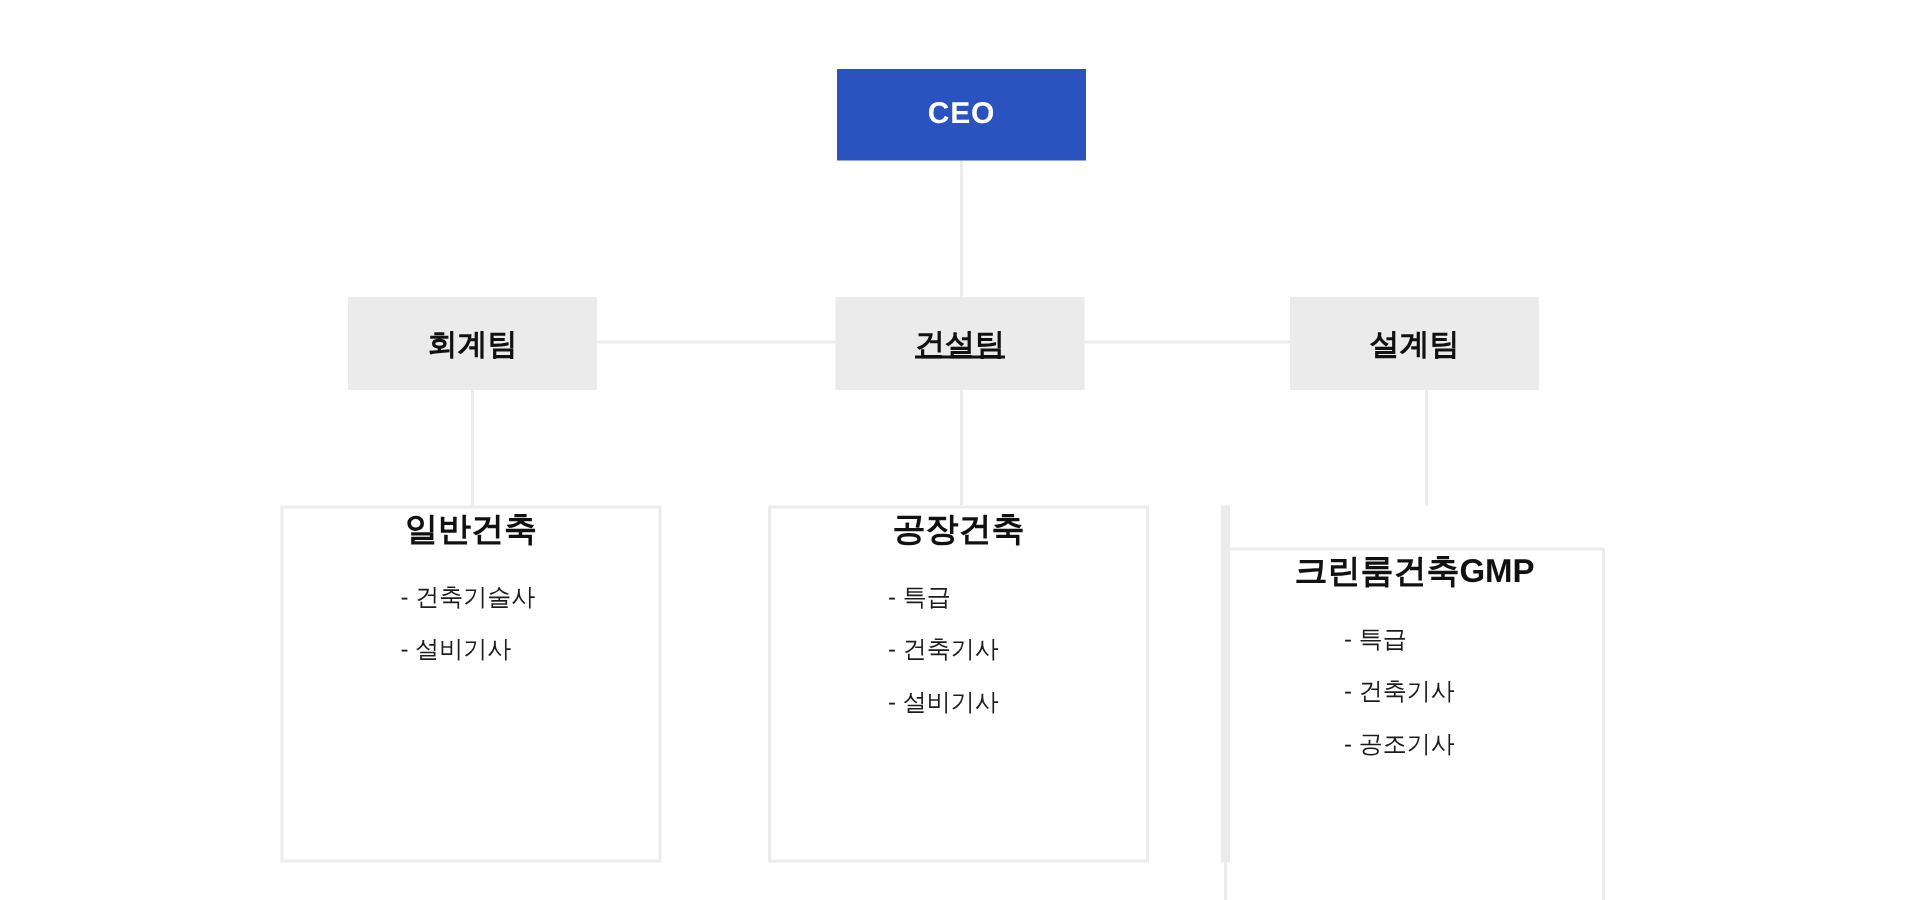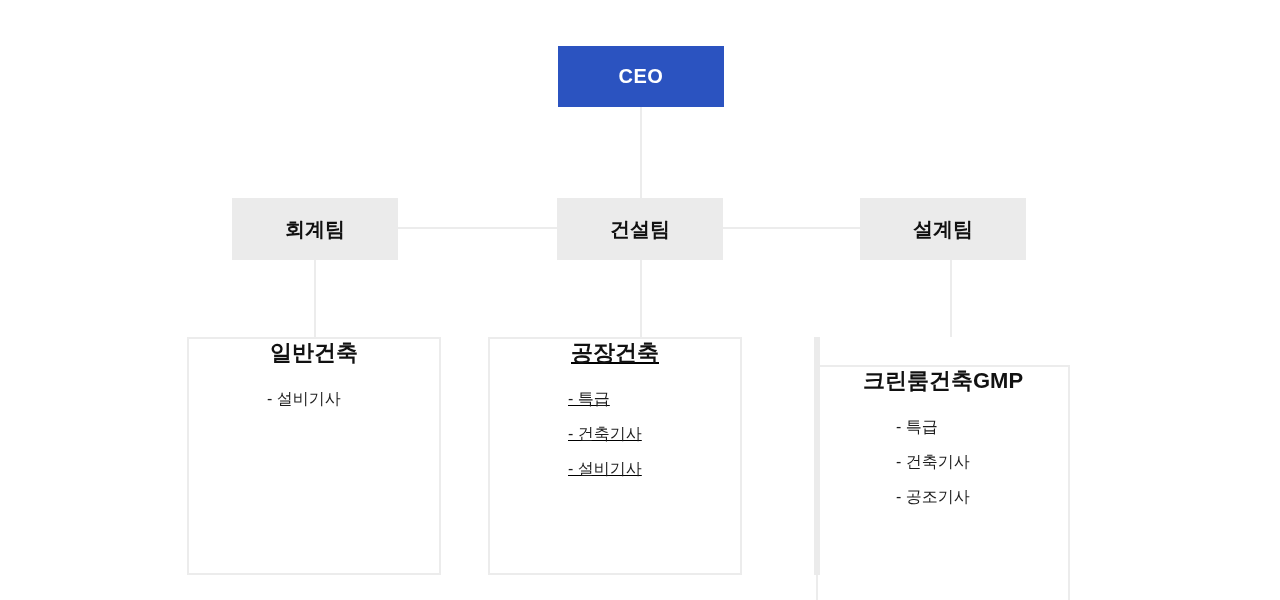--- a/index.html
+++ b/index.html
@@ -40,35 +40,35 @@
     background: var(--accent);
     color: var(--ceo_text);
     letter-spacing: 0.5px;
   }
   .team {
     top: 198px;
     width: 166px; height: 62px;
     background: var(--team_fill);
   }
   .team-accounting   { left: 232px; }
-  .team-construction { left: 557px; }
+  .team-construction { left: 557px; text-decoration: underline; }
   .team-design       { left: 860px; }
   .connector {
     position: absolute;
     background: var(--line);
   }
   .dept {
     position: absolute;
     top: 337px;
     width: 254px; height: 238px;
     background: #FFFFFF;
     border: 2px solid var(--border);
   }
   .dept-1 { left: 187px; }
-  .dept-2 { left: 488px; text-decoration: underline; }
+  .dept-2 { left: 512px; }
   .dept-3 { left: 816px; margin-top: 28px; }
   .dept-title {
     text-align: center;
     font-size: 22px;
     font-weight: 700;
     line-height: 28px;
     color: var(--heading_text);
   }
   .members {
     list-style: none;
@@ -108,20 +108,21 @@
 
   <div class="node team team-accounting">회계팀</div>
 
   <div class="node ceo">CEO</div>
   <div class="node team team-construction">건설팀</div>
   <div class="node team team-design">설계팀</div>
 
   <div class="dept dept-1">
     <div class="dept-title">일반건축</div>
     <ul class="members">
+      <li>- 건축기술사</li>
       <li>- 설비기사</li>
     </ul>
   </div>
 
   <div class="dept dept-2">
     <div class="dept-title">공장건축</div>
     <ul class="members">
       <li>- 특급</li>
       <li>- 건축기사</li>
       <li>- 설비기사</li>

